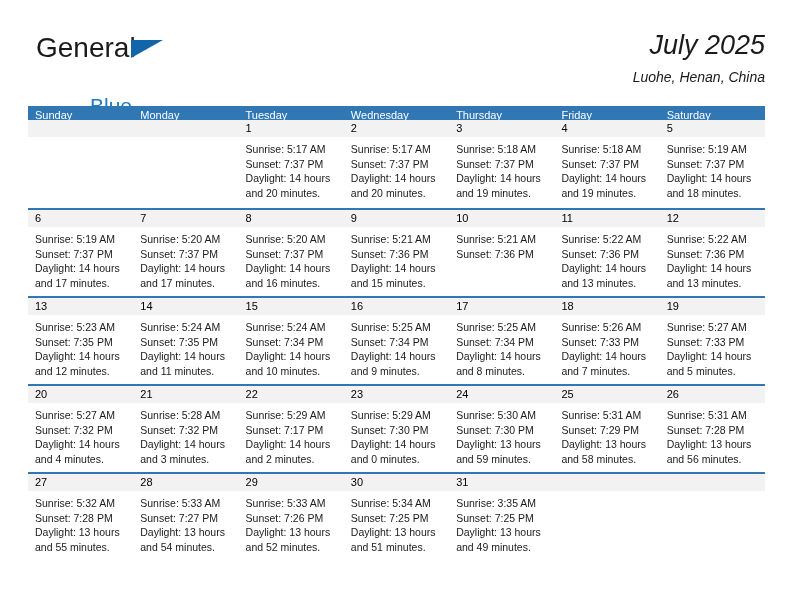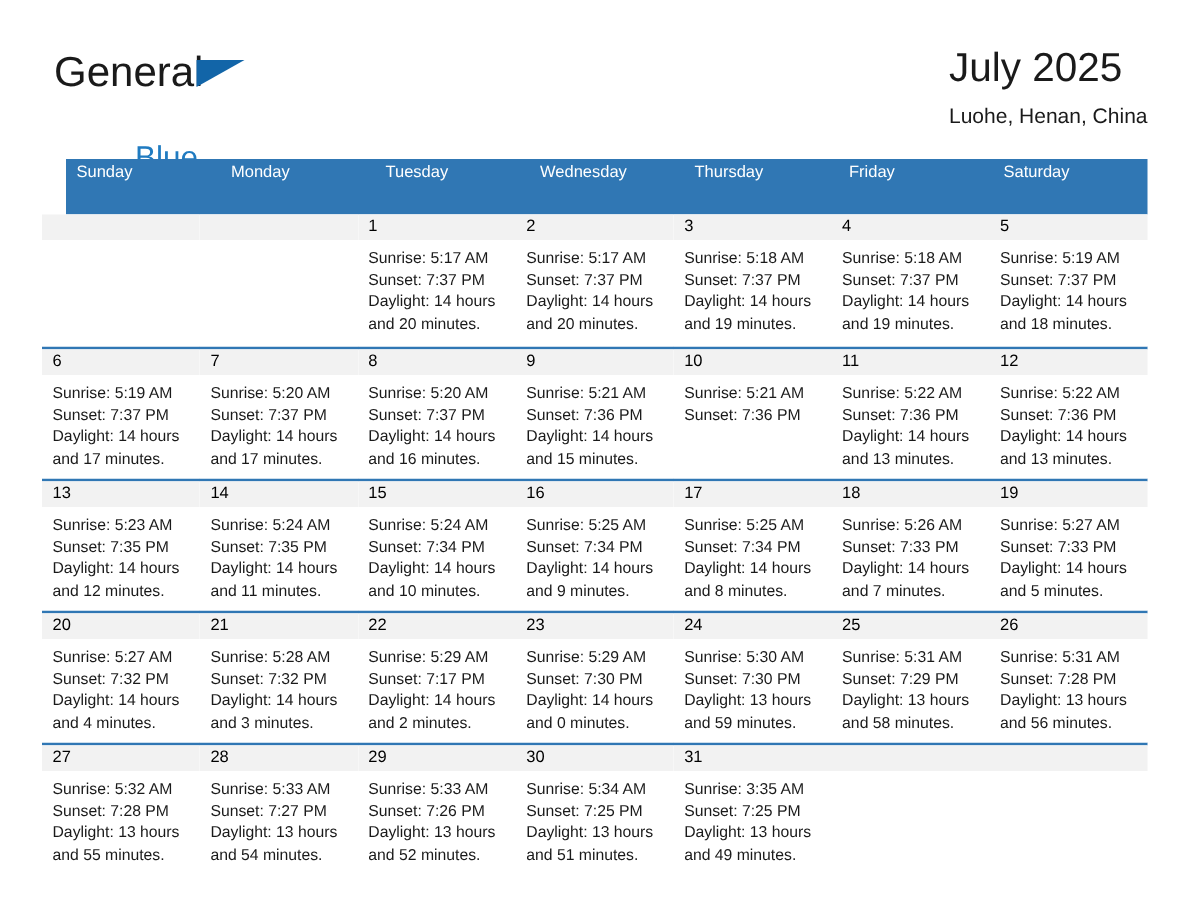--- a/index.html
+++ b/index.html
@@ -63,20 +63,22 @@
     width: 0;
     height: 0;
     border-left: 32px solid #1265a8;
     border-bottom: 18px solid transparent;
   }
 
   .title-block {
     position: absolute;
     right: 0;
     top: 0;
+    text-align: right;
+    font-style: italic;
   }
   .cal-title {
     font-size: 27px;
     line-height: 34px;
     color: #1a1a1a;
     font-weight: 400;
     white-space: nowrap;
   }
   .cal-subtitle {
     font-size: 14px;
@@ -90,22 +92,21 @@
   
   .calendar {
     position: absolute;
     left: 28px;
     top: 106px;
     width: 737px;
   }
   .weekday-row {
     display: flex;
     background: #3077b4;
-    height: 37px;
-    margin-left: 16px;
+    height: 14px;
   }
   .weekday {
     flex: 1 1 0;
     min-width: 0;
     color: #ffffff;
     font-size: 11px;
     line-height: 19px;
     padding-left: 7px;
     box-sizing: border-box;
     overflow: hidden;

